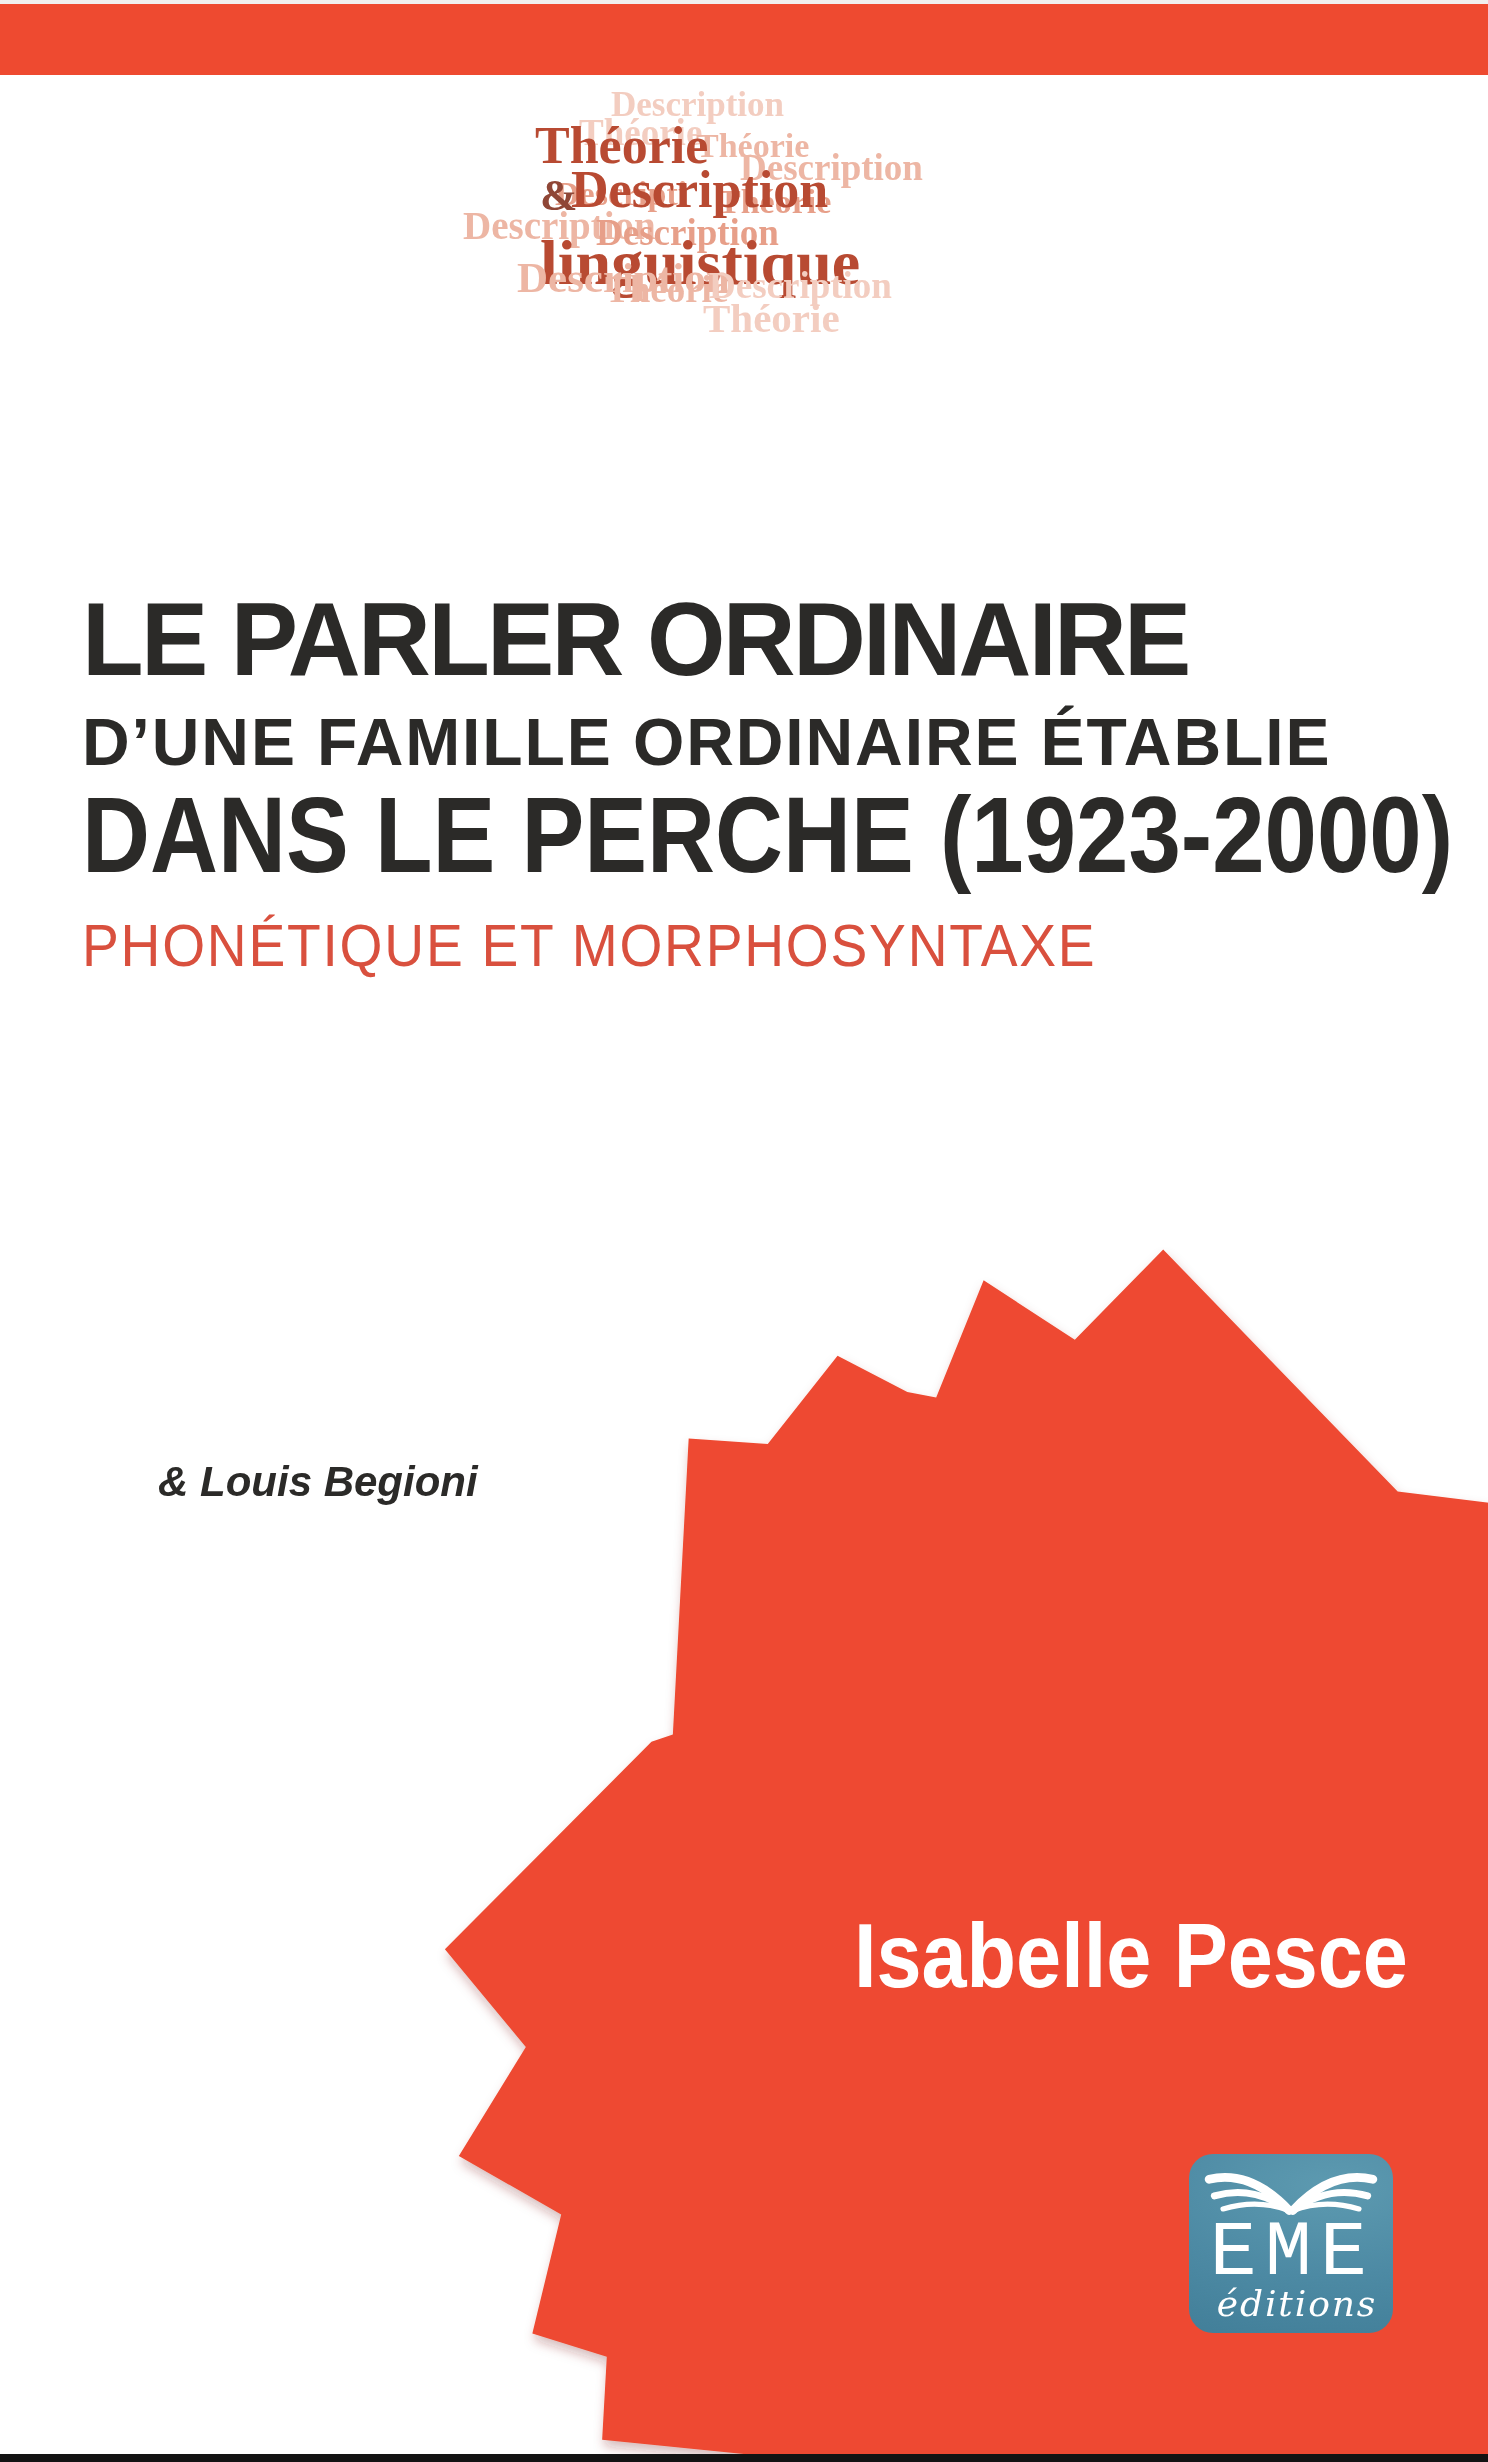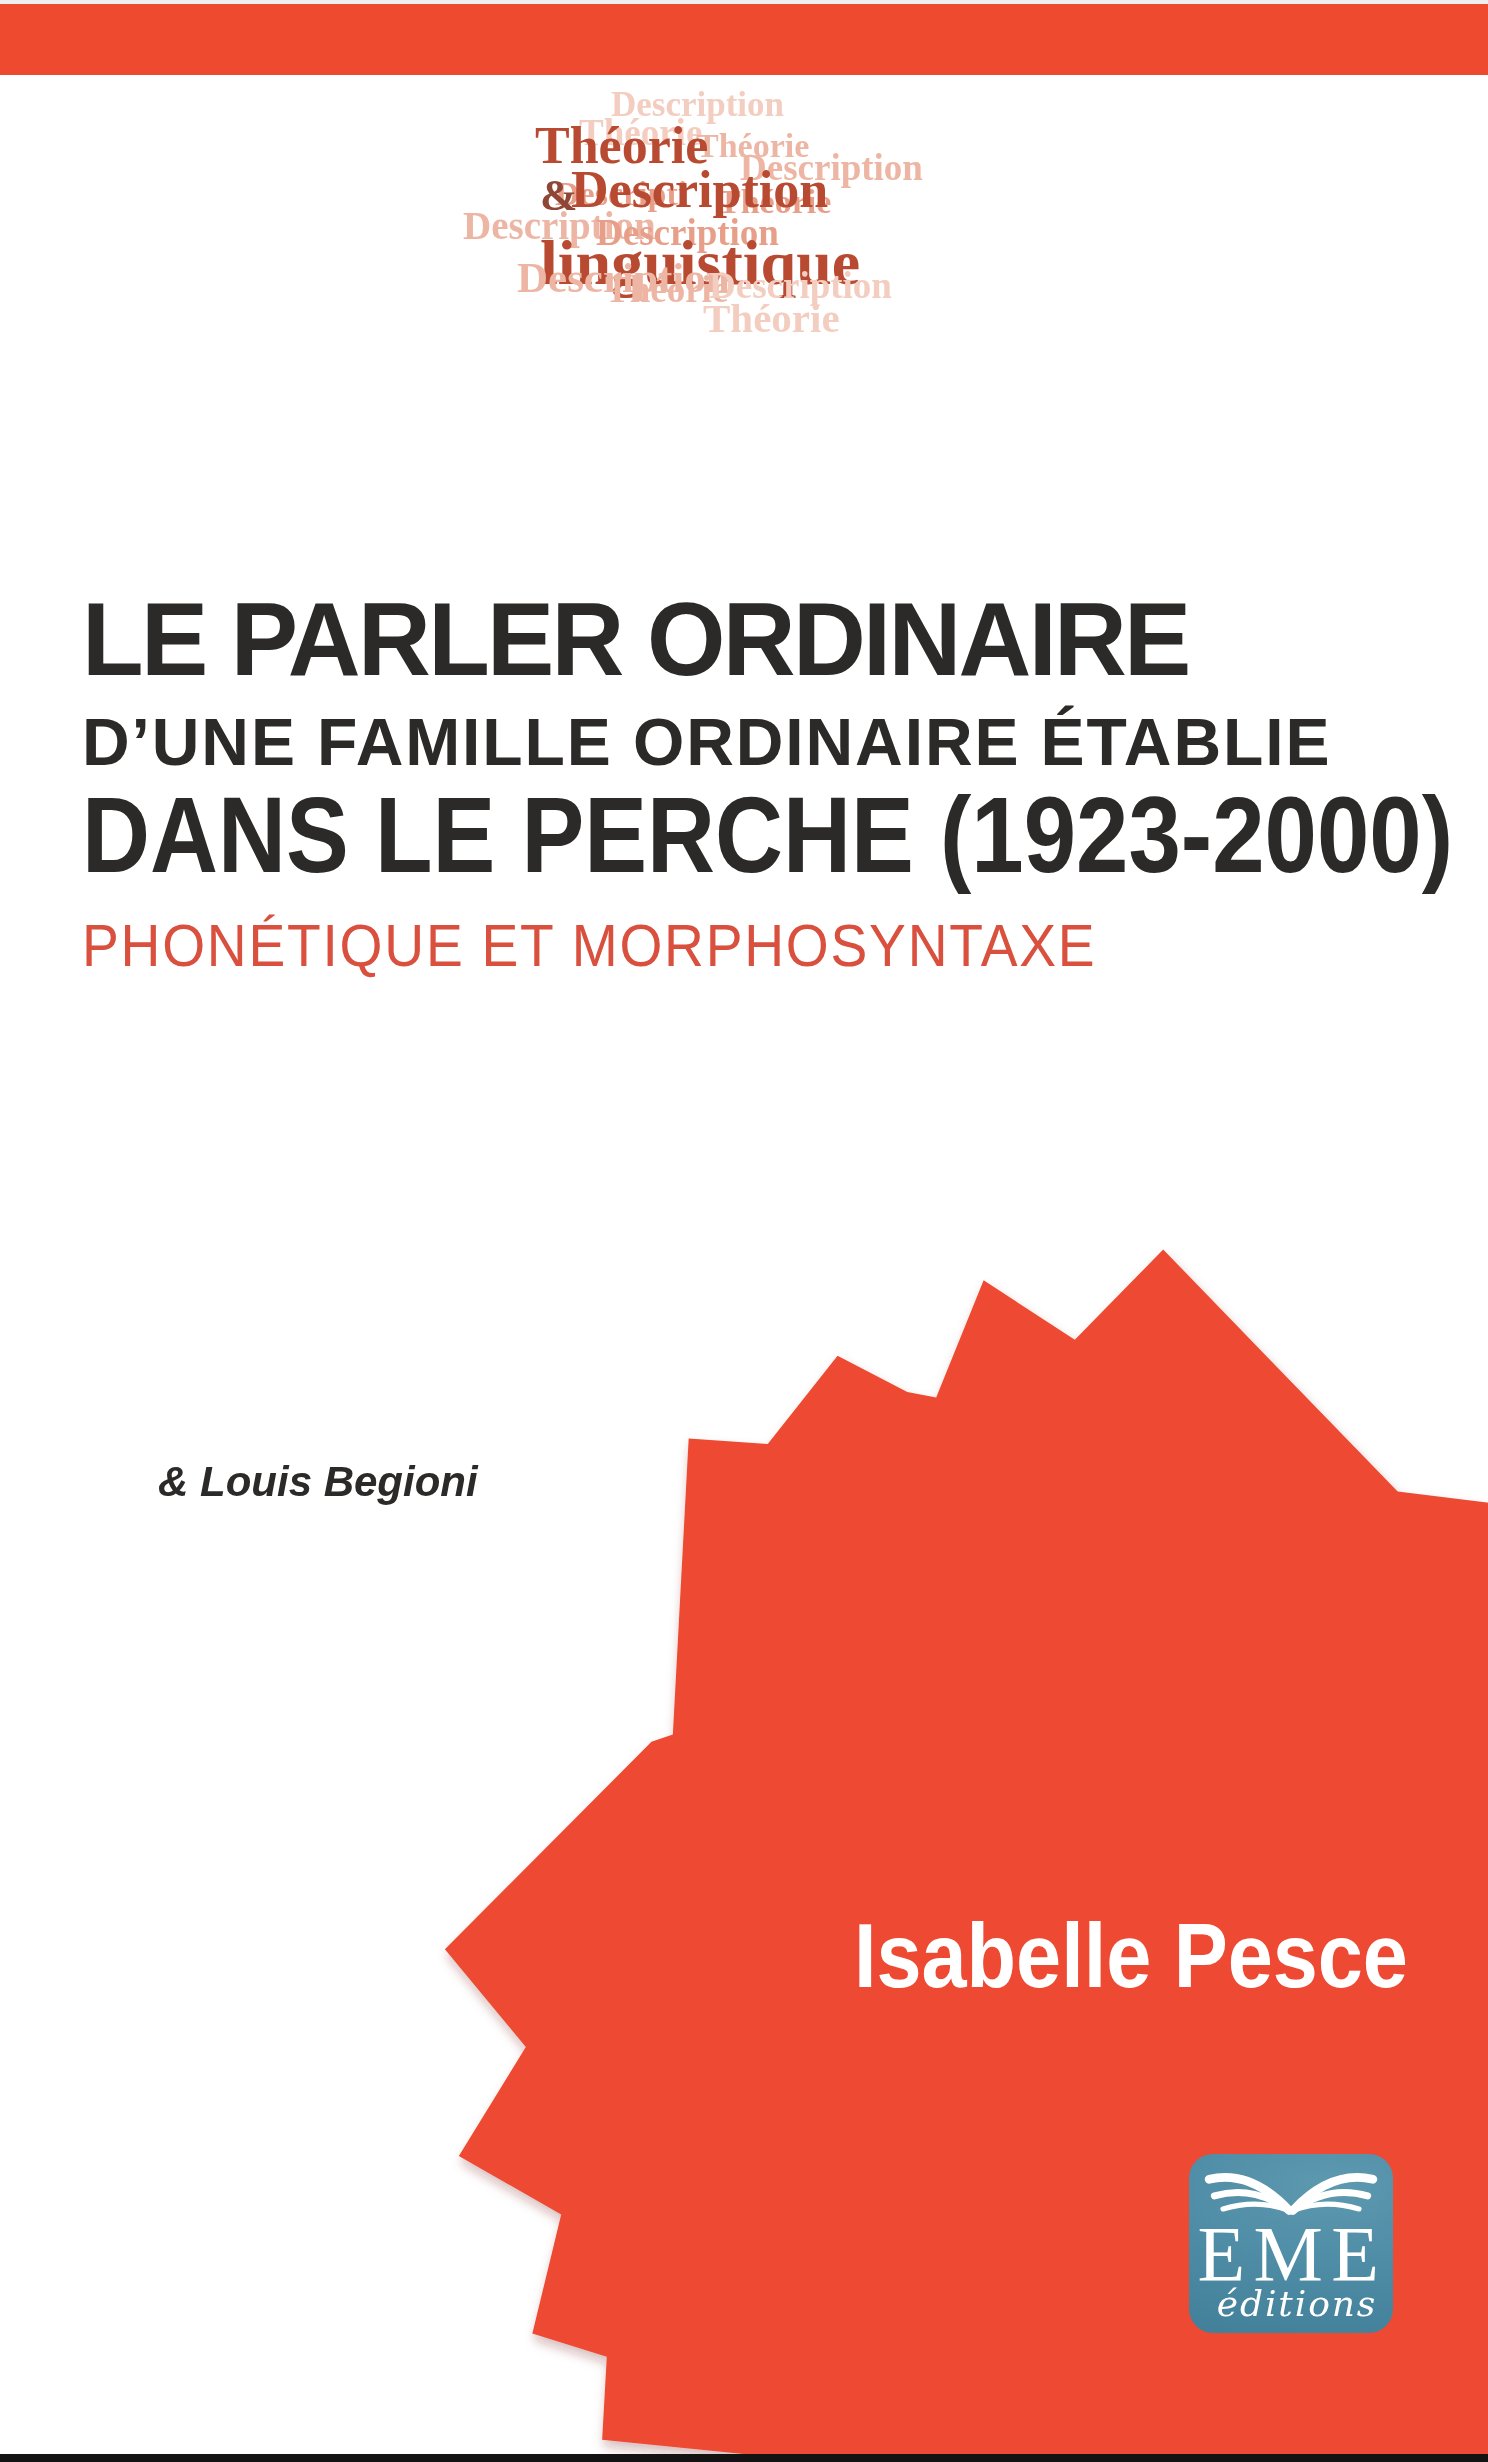--- a/index.html
+++ b/index.html
@@ -30,21 +30,21 @@
   
   #shape-svg{position:absolute;left:0;top:0;width:1489px;height:2462px;}
   
   #author{position:absolute;left:854px;top:1911px;color:#ffffff;font-weight:700;
     font-size:90px;line-height:1;white-space:nowrap;transform:scaleX(.9);transform-origin:left top;}
   
   #logo{position:absolute;left:1189px;top:2154px;width:204px;height:179px;border-radius:24px;
     background:radial-gradient(ellipse 160% 90% at 70% 18%, #5d9ab0 0%, #4d8aa4 55%, #427f99 100%);
     text-align:center;overflow:hidden;}
   #logo .book{margin-top:7.4px;}
-  #eme{color:#ffffff;font-family:Liberation Serif, serif;font-weight:400;
+  #eme{color:#ffffff;font-family:Liberation Mono, monospace;font-weight:400;
     font-size:78px;line-height:.92;letter-spacing:8.4px;margin-left:3px;}
   #editions{color:#ffffff;font-family:"DejaVu Serif",serif;font-style:italic;
     font-size:36px;line-height:1;margin-top:-3.7px;letter-spacing:1.9px;margin-left:12px;}
   
   .bottom-bar{position:absolute;left:0;top:2454px;width:1489px;height:8.4px;background:#131313;}
 </style>
 </head>
 <body>
 
 <div class="top-line"></div>

